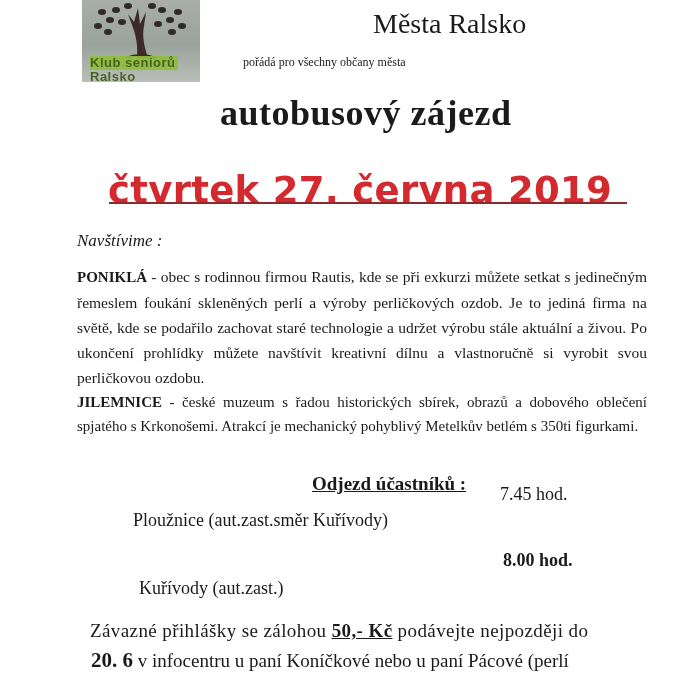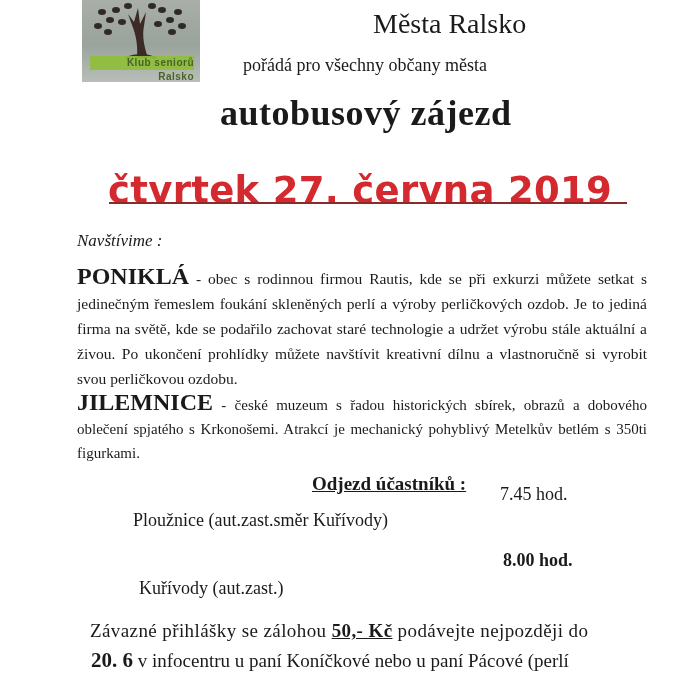--- a/index.html
+++ b/index.html
@@ -12,39 +12,39 @@
     }
 
     
     .logo {
       position: absolute; left: 82px; top: 0; width: 118px; height: 82px;
       background: linear-gradient(180deg, #a9aea9 0%, #9aa39c 55%, #b9bfb8 100%);
       overflow: hidden;
     }
     .logo svg { position: absolute; left: 0; top: 0; }
     .logo-band {
-      position: absolute; left: 8px; top: 56px; width: 104px; height: 14px;
-      background: #8fbf3a; color: #3d5a16; font-size: 10px; font-weight: bold;
-      font-family: "Liberation Sans", sans-serif; text-align: right; line-height: 14px;
+      position: absolute; left: 8px; top: 56px; width: 88px; height: 14px;
+      background: #8fbf3a; color: #3d5a16; font-size: 13px; font-weight: bold;
+      font-family: "Liberation Sans", sans-serif; text-align: left; line-height: 14px;
       letter-spacing: 0.5px; opacity: 0.9;
     }
     .org-text { position: absolute; left: 327px; top: 8px; font-size: 28px; font-weight: normal; margin-left: 46px; }
-    .sub-text { position: absolute; left: 243px; top: 55px; font-size: 18px; }
+    .sub-text { position: absolute; left: 243px; top: 55px; font-size: 12px; }
     .title { position: absolute; left: 220px; top: 92px; font-size: 36px; font-weight: bold; letter-spacing: 0.5px; }
     .date {
       position: absolute; left: 108px; top: 153px;
       font-family: "DejaVu Sans", sans-serif; font-weight: bold;
       font-size: 37px; color: #d42a2f; letter-spacing: 0.3px; margin-top: 16px;
     }
     .date-rule { position: absolute; left: 109px; top: 202px; width: 518px; height: 2px; background: #8b2a2a; }
 
     .visit { position: absolute; left: 77px; top: 231px; font-size: 17px; font-style: italic; }
 
     .para { position: absolute; left: 77px; width: 570px; font-size: 15.5px; line-height: 25px; white-space: normal; text-align: justify; }
-    .para b { font-size: 24px; }
+    .para b { font-size: 15px; }
     .p1 { top: 264px; }
     .p2 { top: 390px; line-height: 24px; font-size: 15px; }
 
     .dep-head { position: absolute; left: 312px; top: 473px; font-size: 19px; font-weight: bold; text-decoration: underline; }
     .stop { position: absolute; font-size: 18px; }
     .s1n { left: 133px; top: 510px; }
     .s1t { left: 500px; top: 484px; font-weight: normal; }
     .s2n { left: 139px; top: 578px; }
     .s2t { left: 503px; top: 550px; font-weight: bold; }
 

